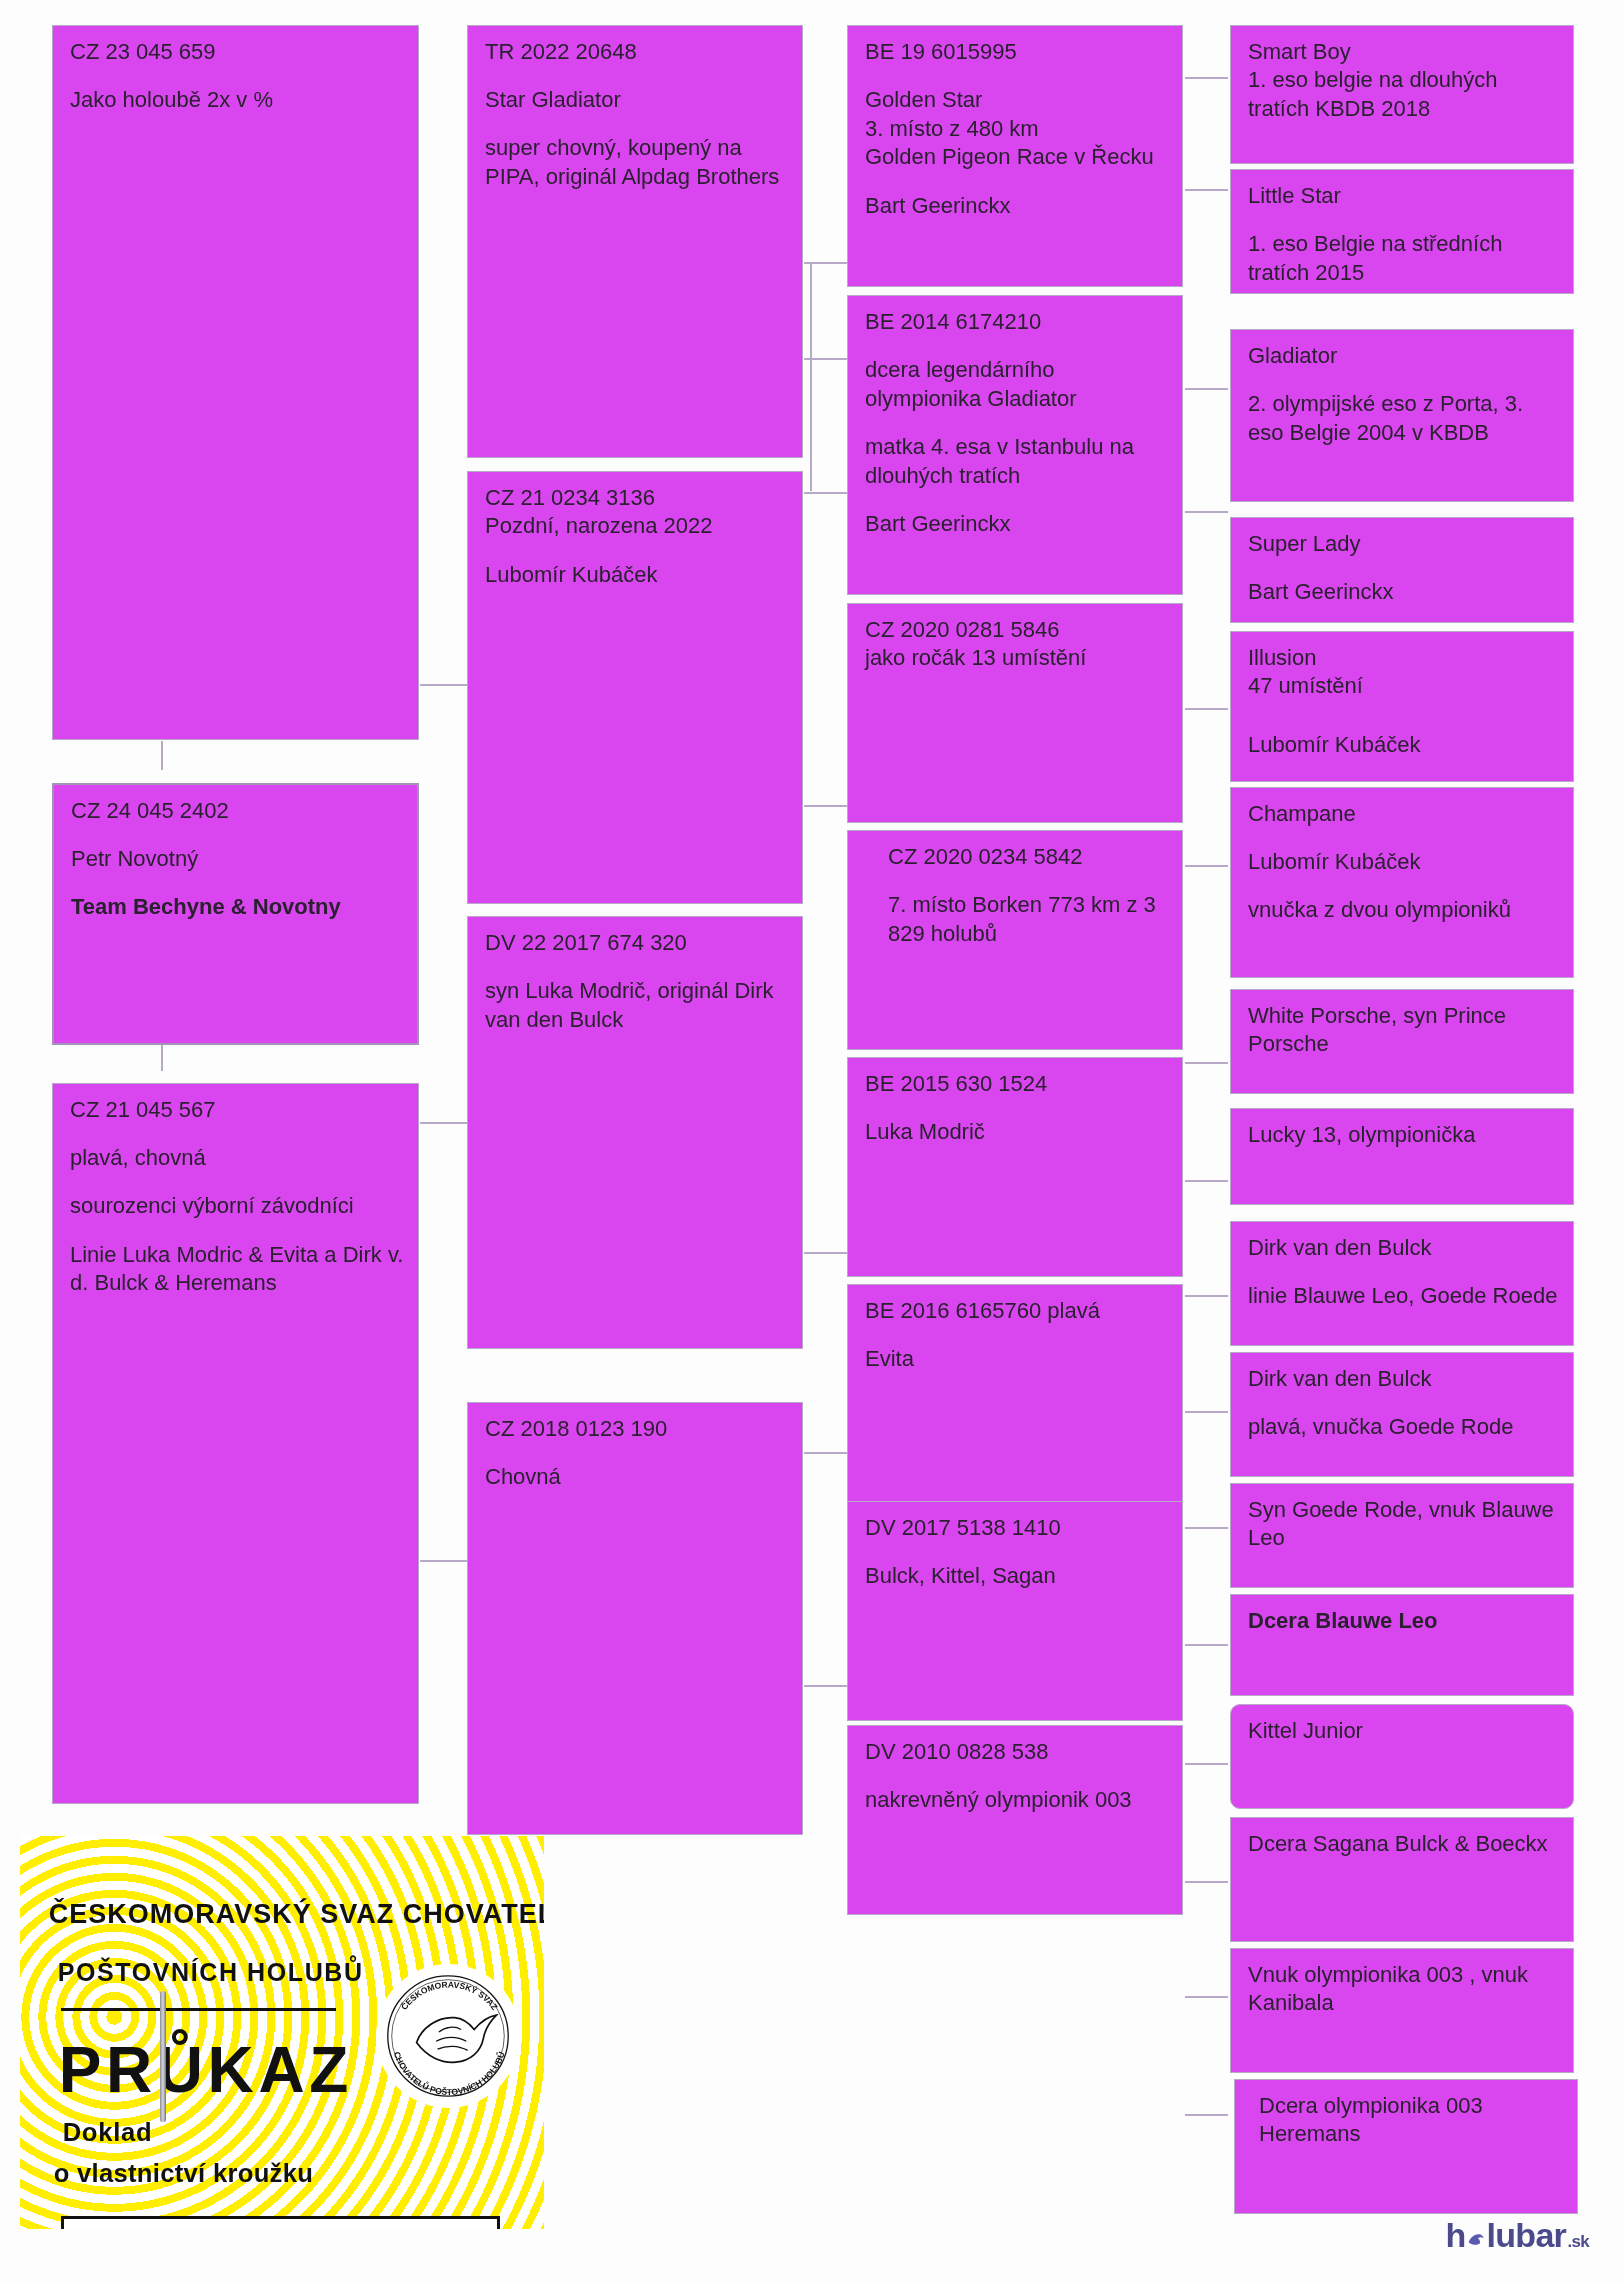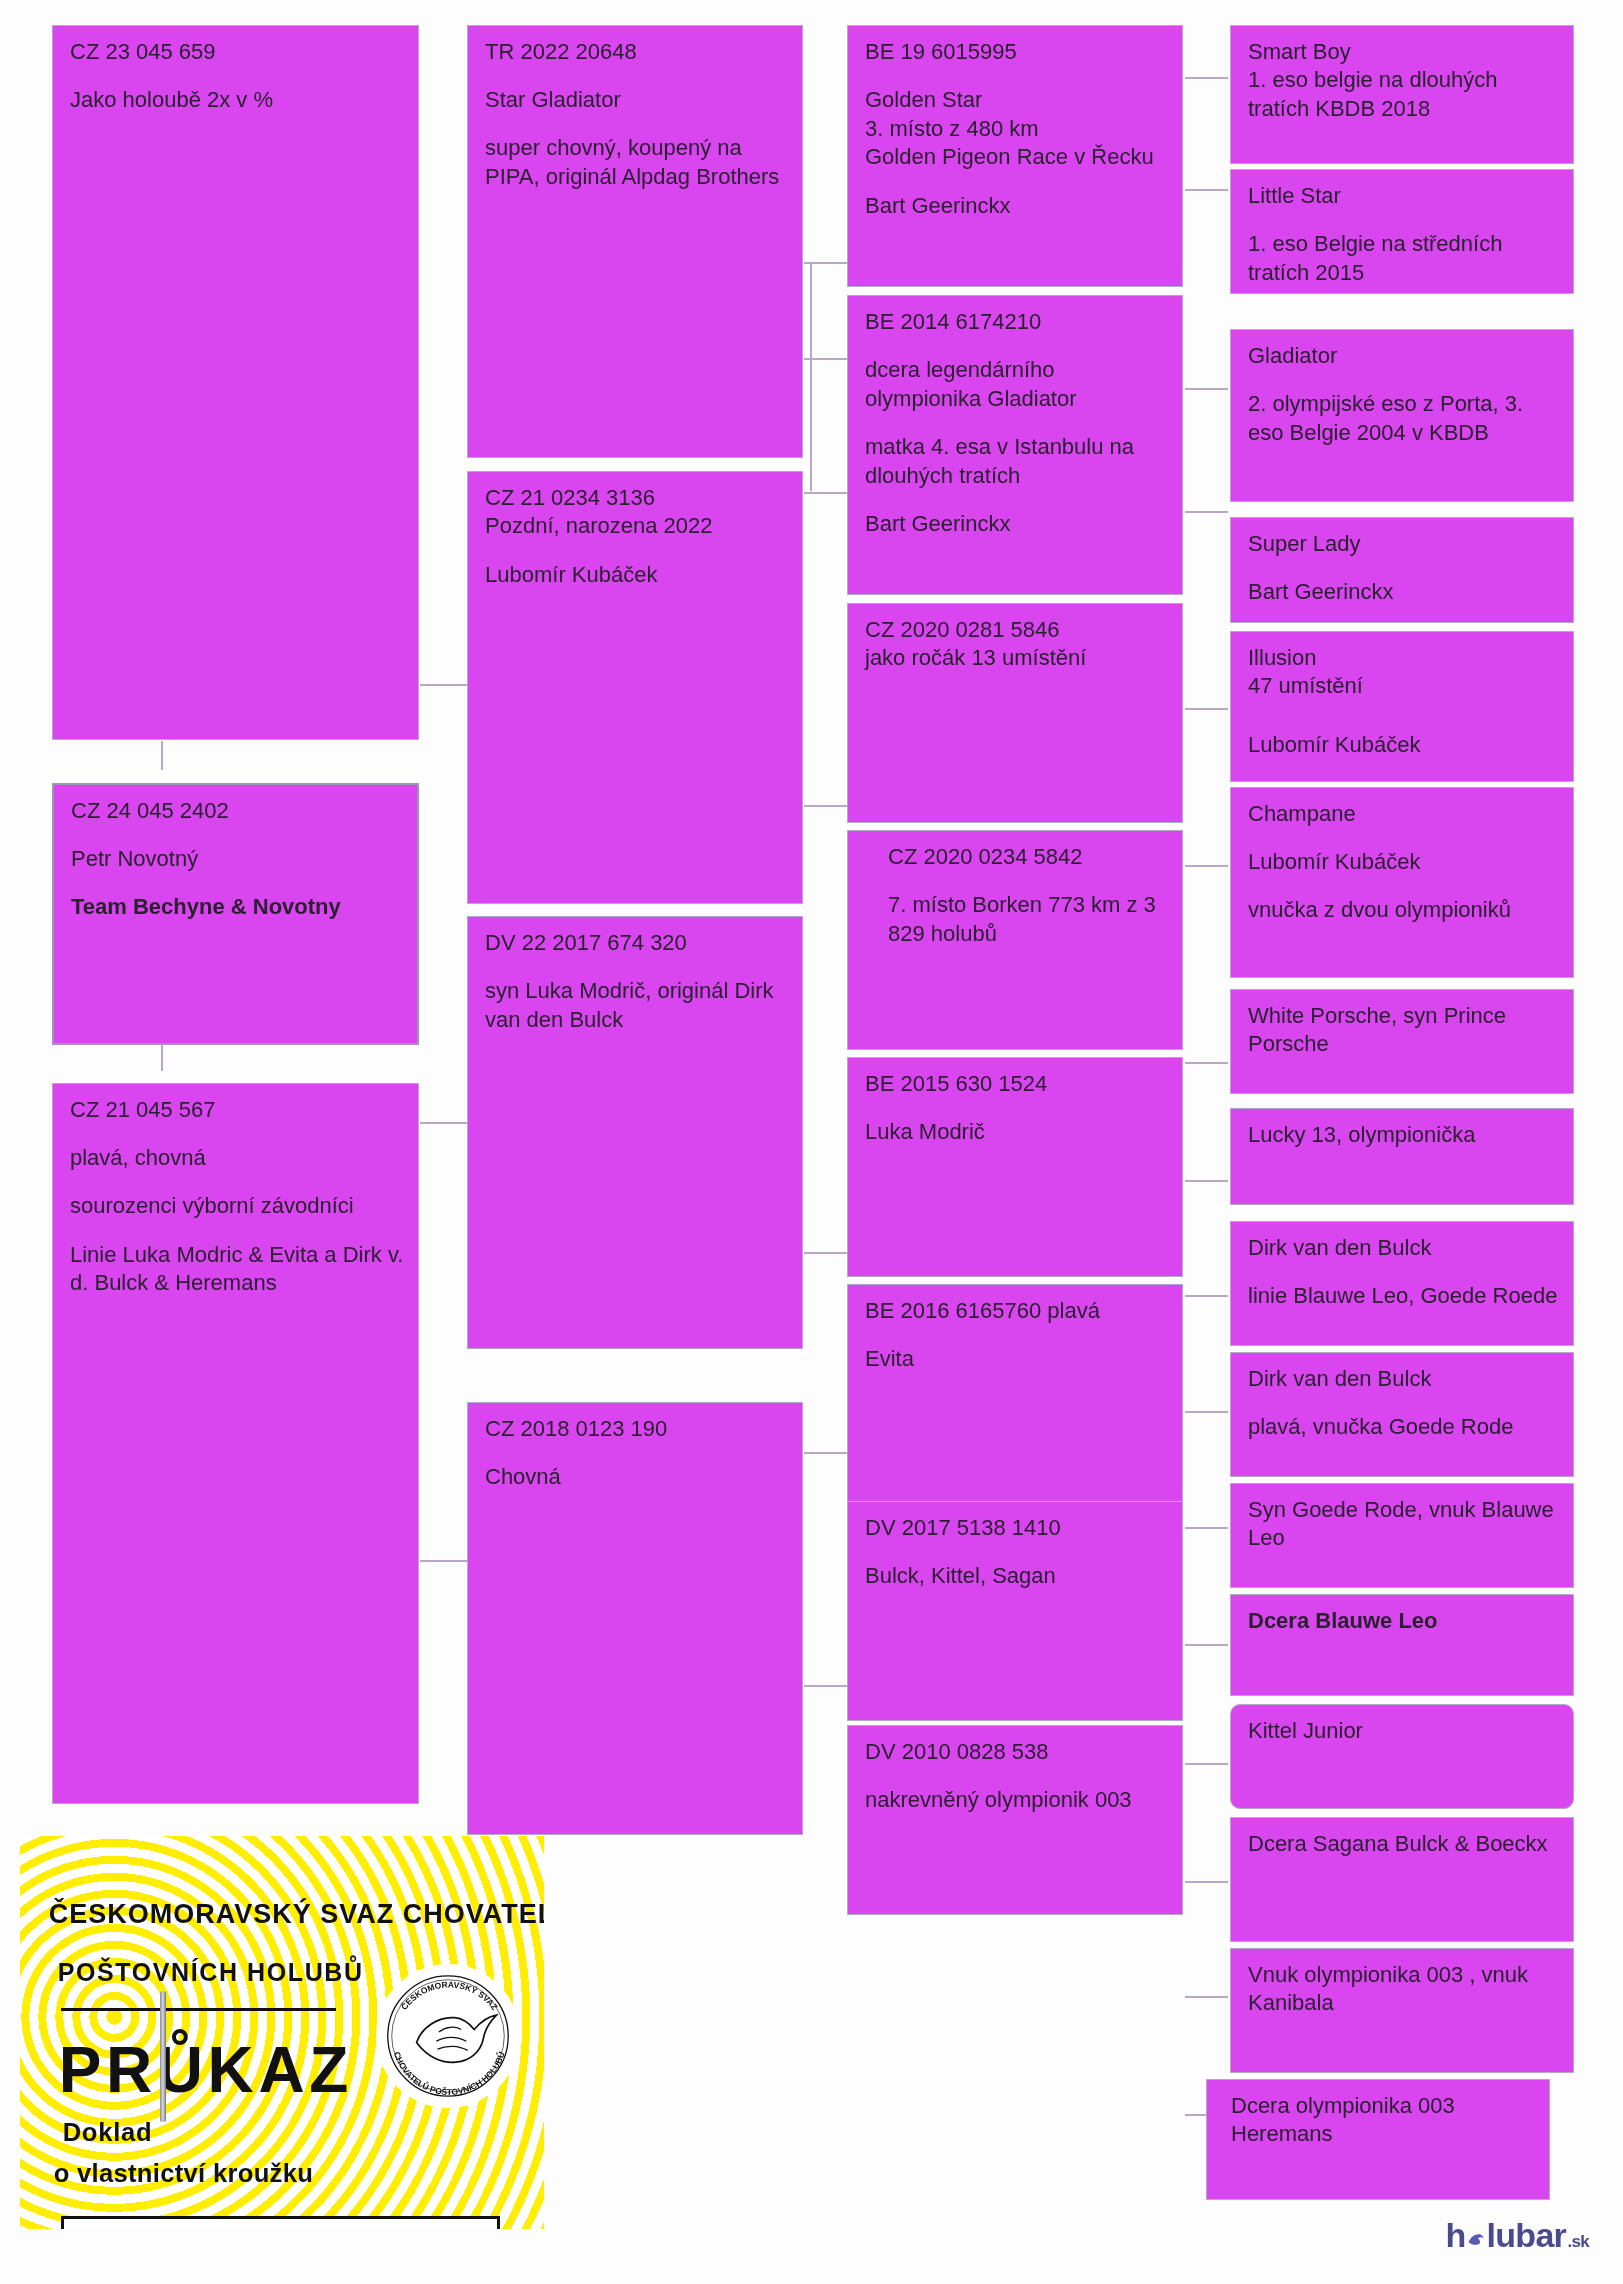--- a/index.html
+++ b/index.html
@@ -370,21 +370,21 @@
   </div>
 
   <div class="pbox" style="left:1230px; top:1817px; width:344px; height:125px;">
     <p>Dcera Sagana Bulck &amp; Boeckx</p>
   </div>
 
   <div class="pbox" style="left:1230px; top:1948px; width:344px; height:125px;">
     <p>Vnuk olympionika 003 , vnuk Kanibala</p>
   </div>
 
-  <div class="pbox" style="left:1206px; top:2079px; width:344px; height:121px;padding-left:24px;">
+  <div class="pbox" style="left:1234px; top:2079px; width:344px; height:135px;padding-left:24px;">
     <p>Dcera olympionika 003 Heremans</p>
   </div>
 
   <div id="cert">
     <div class="certinner">
       <div class="cert-l1">ČESKOMORAVSKÝ SVAZ CHOVATELŮ</div>
       <div class="cert-l2">POŠTOVNÍCH HOLUBŮ</div>
       <div class="cert-rule"></div>
       <div class="cert-big">PRŮKAZ</div>
       <div class="cert-d1">Doklad</div>

